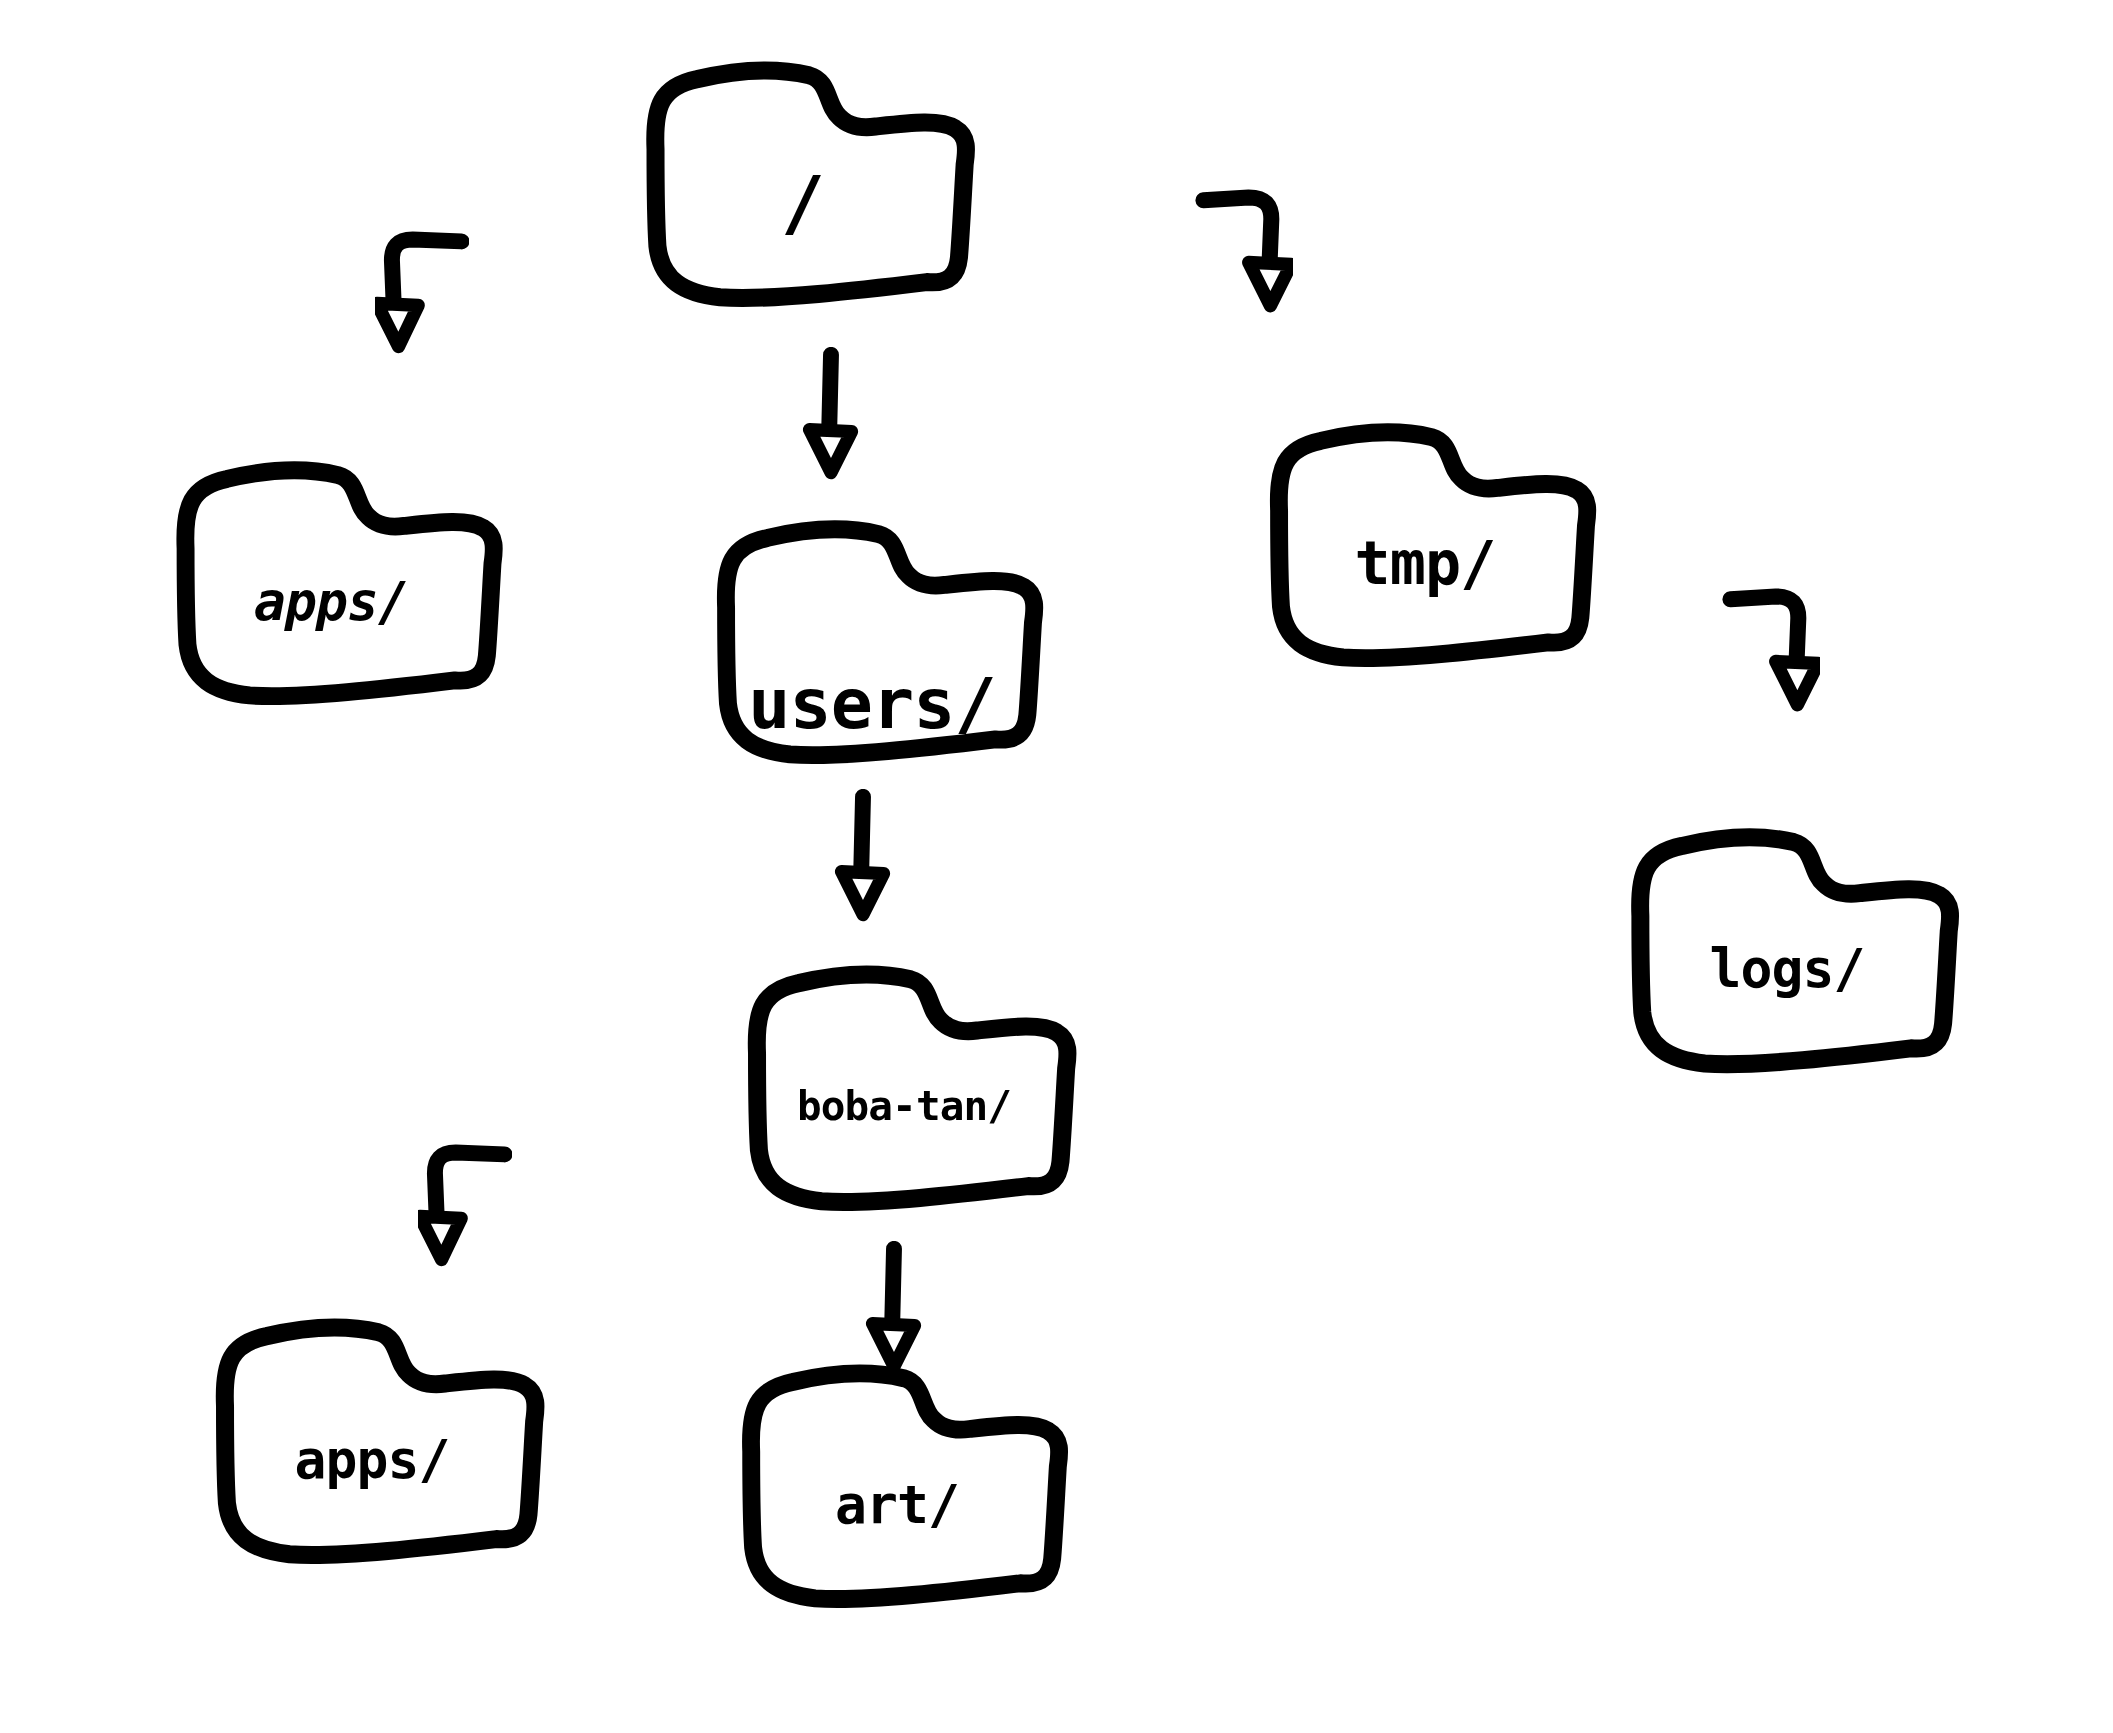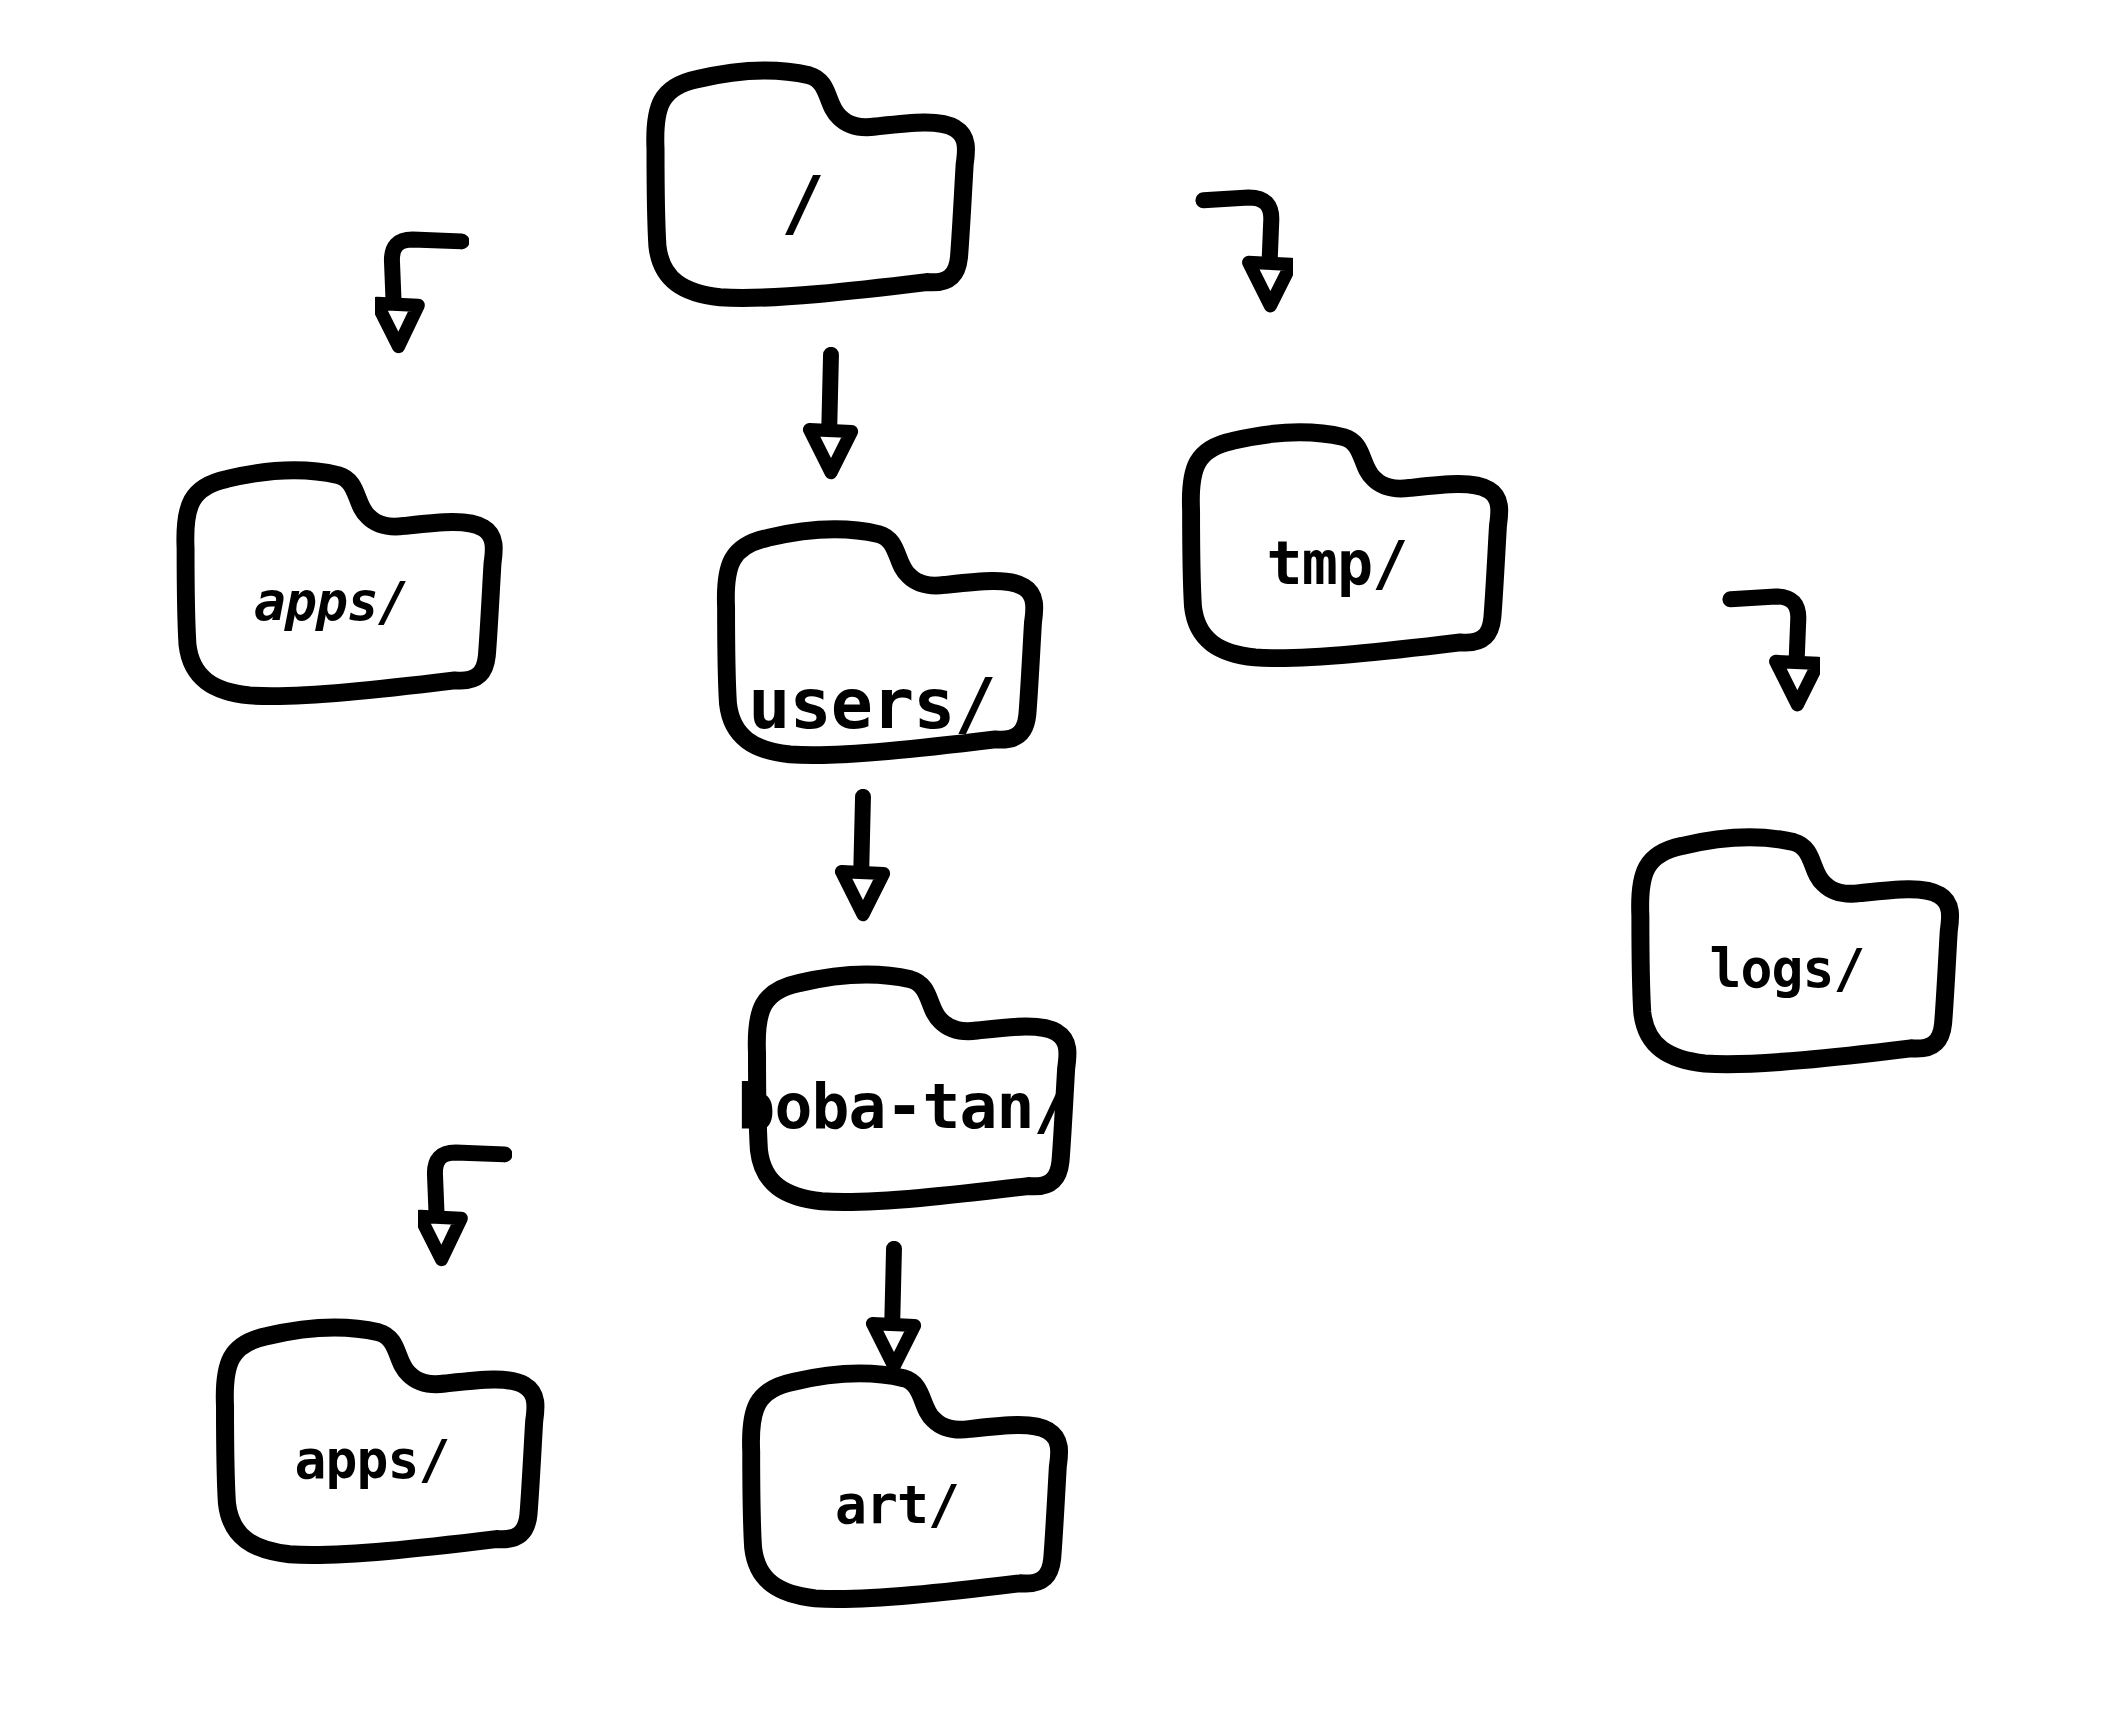--- a/index.html
+++ b/index.html
@@ -35,32 +35,32 @@
     white-space: nowrap;
   }
   .arrow {
     position: absolute;
   }
 
   
   .pos-root  { left:  626px; top:   45px; width: 353px; height: 275px; }
   .pos-apps  { left:  155px; top:  445px; width: 353px; height: 273px; font-style: italic; }
   .pos-users { left:  695px; top:  504px; width: 354px; height: 273px; }
-  .pos-tmp   { left: 1162px; top:  407px; width: 350px; height: 273px; }
+  .pos-tmp   { left: 1250px; top:  407px; width: 350px; height: 273px; }
   .pos-logs  { left: 1612px; top:  810px; width: 350px; height: 278px; }
   .pos-boba  { left:  728px; top: 949px; width: 352px; height: 275px; }
   .pos-code  { left:  196px; top: 1302px; width: 352px; height: 275px; }
   .pos-art   { left:  723px; top: 1348px; width: 348px; height: 273px; text-decoration: underline; }
 
   
   .f-root  { font-size: 73px; }
   .f-users { font-size: 70px; margin-top: 44px; }
   .f-tmp   { font-size: 60px; }
   .f-apps, .f-logs, .f-code, .f-art { font-size: 53px; }
-  .f-boba  { font-size: 63px; }
+  .f-boba  { font-size: 41px; }
 
   
   .pos-arrow-apps  { left:  375px; top:  226px; width: 94px; height: 137px; }
   .pos-arrow-users { left:  802px; top:  347px; width:  58px; height: 141px; }
   .pos-arrow-tmp   { left: 1194px; top:  185px; width: 99px; height: 137px; }
   .pos-arrow-logs  { left: 1721px; top:  584px; width: 99px; height: 137px; }
   .pos-arrow-boba  { left:  834px; top:  789px; width:  58px; height: 141px; }
   .pos-arrow-code  { left:  418px; top: 1139px; width: 94px; height: 137px; }
   .pos-arrow-art   { left:  865px; top: 1241px; width:  58px; height: 141px; }
 </style>

